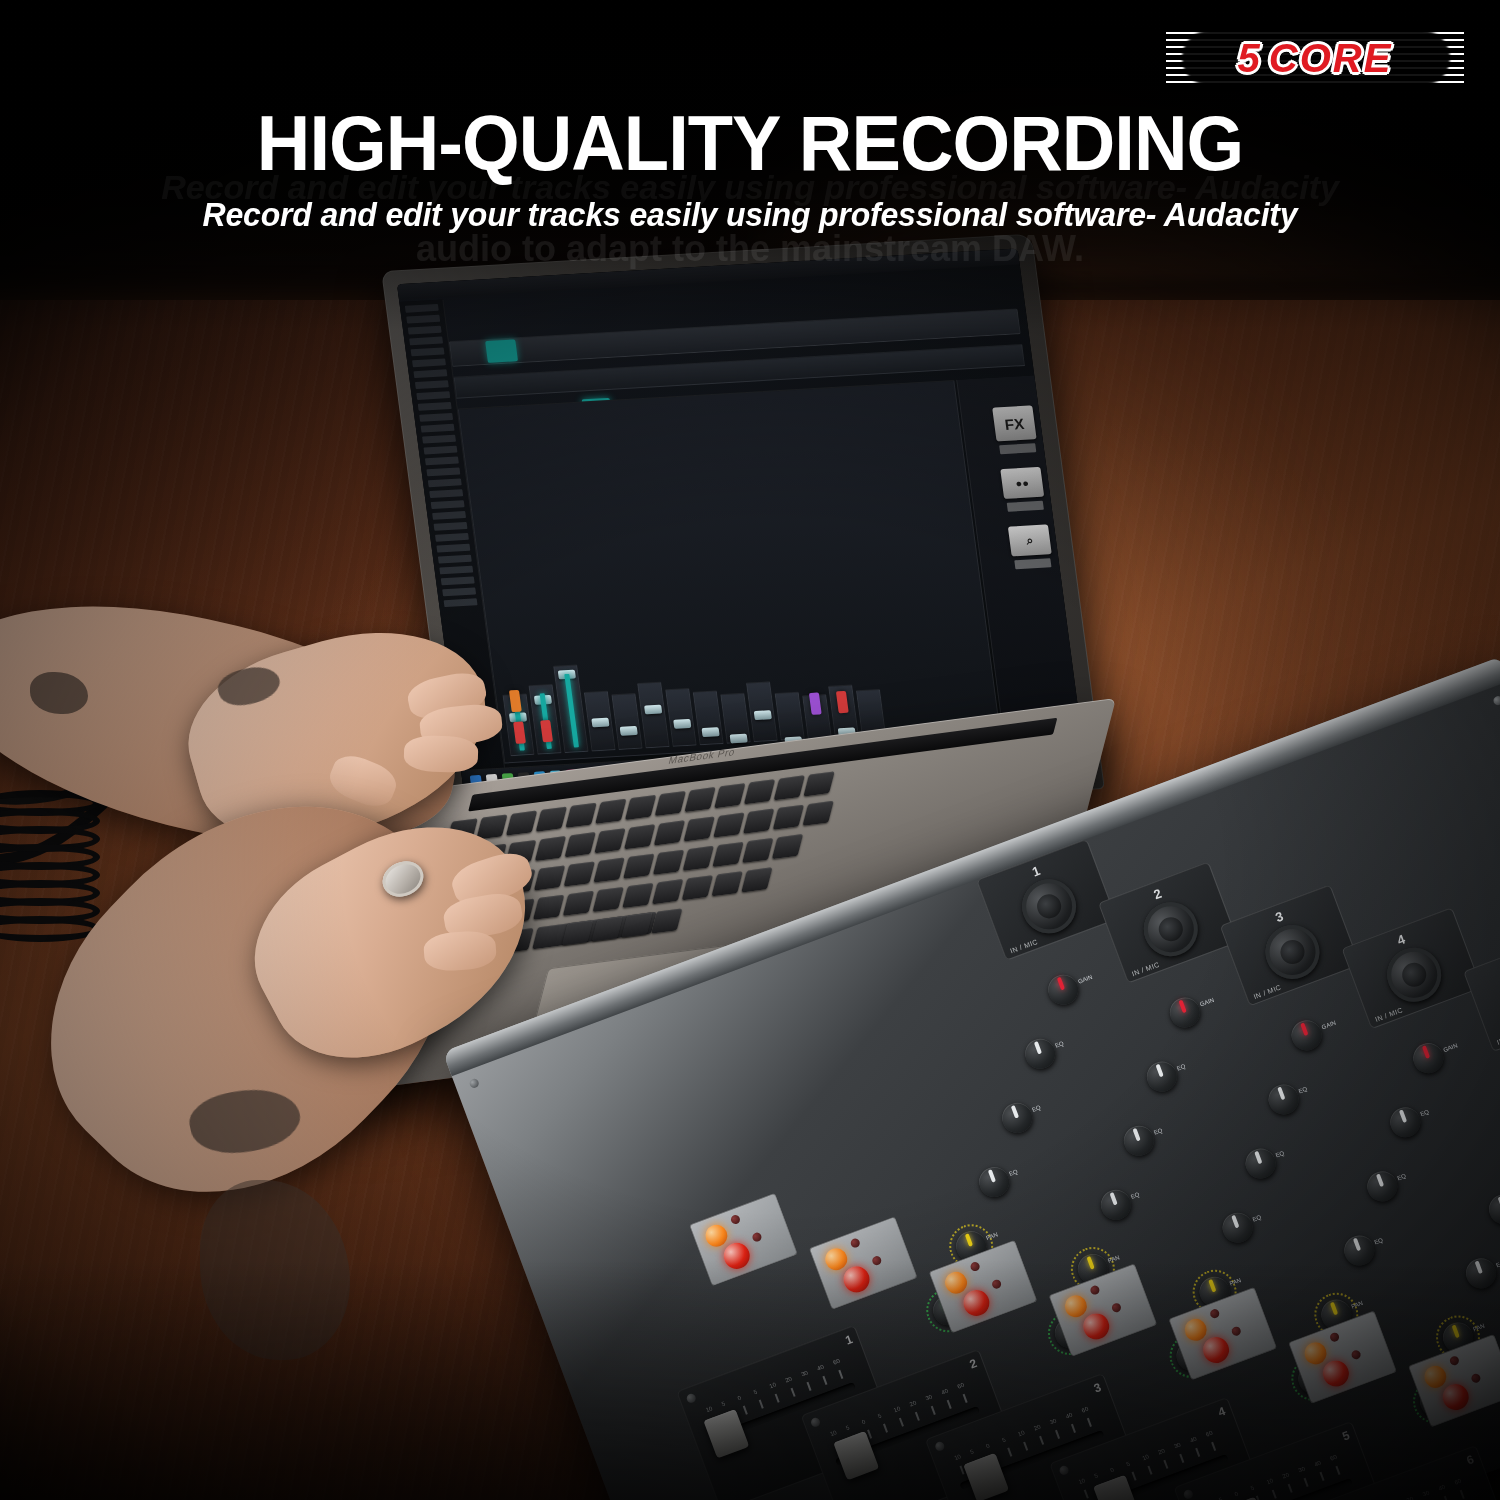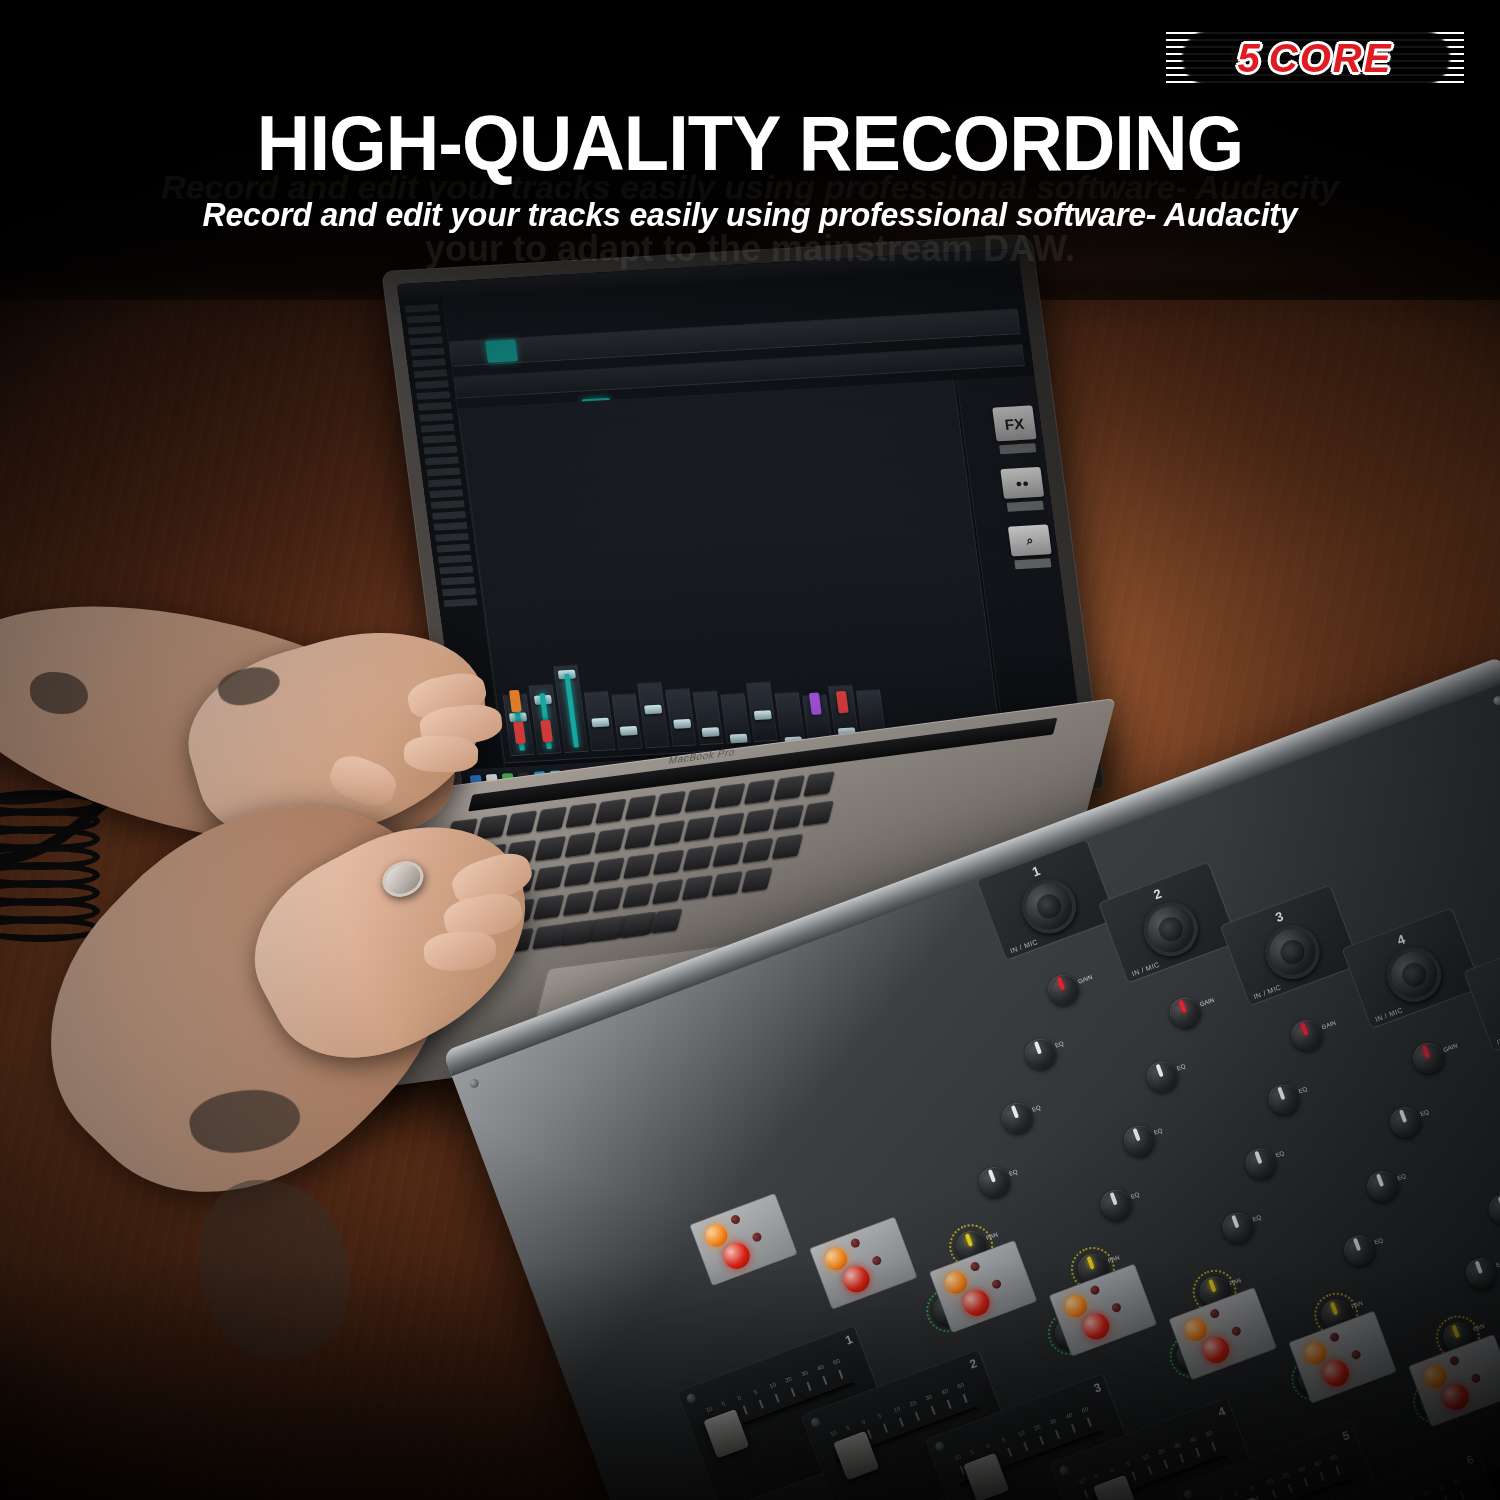--- a/index.html
+++ b/index.html
@@ -778,21 +778,21 @@
           </div>
           <div class="" style=""></div>
         </div>
     </div>
 
     <div class="vignette"></div>
     <div class="vignette-bottom"></div>
   </div>
 
   <div class="ghost ghost-1">Record and edit your tracks easily using professional software- Audacity</div>
-  <div class="ghost ghost-2">your to adapt to the mainstream DAW.</div>
+  <div class="ghost ghost-2">audio to adapt to the mainstream DAW.</div>
 
   <div class="headline">HIGH-QUALITY RECORDING</div>
   <div class="subtitle">Record and edit your tracks easily using professional software- Audacity</div>
 
   <div class="logo">
     <div class="logo-lines"></div>
     <div class="logo-mask"></div>
     <div class="logo-text">
       <span>5</span>
       <span class="logo-core">CORE</span>

